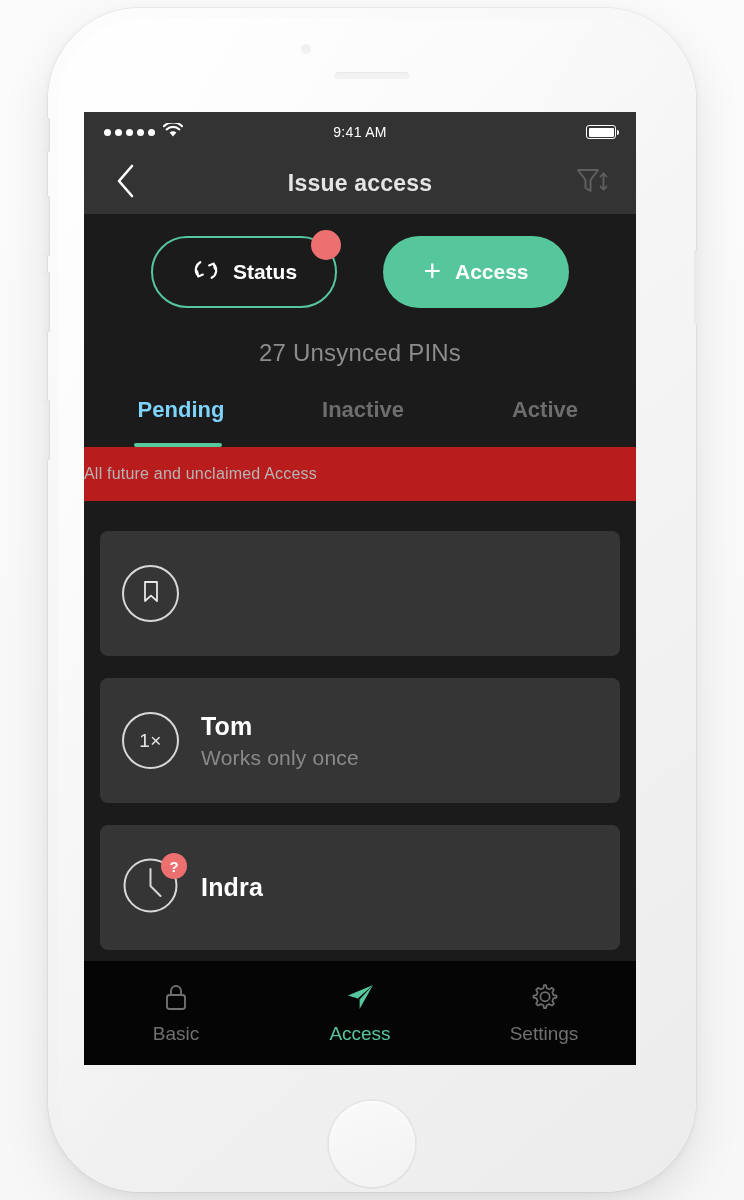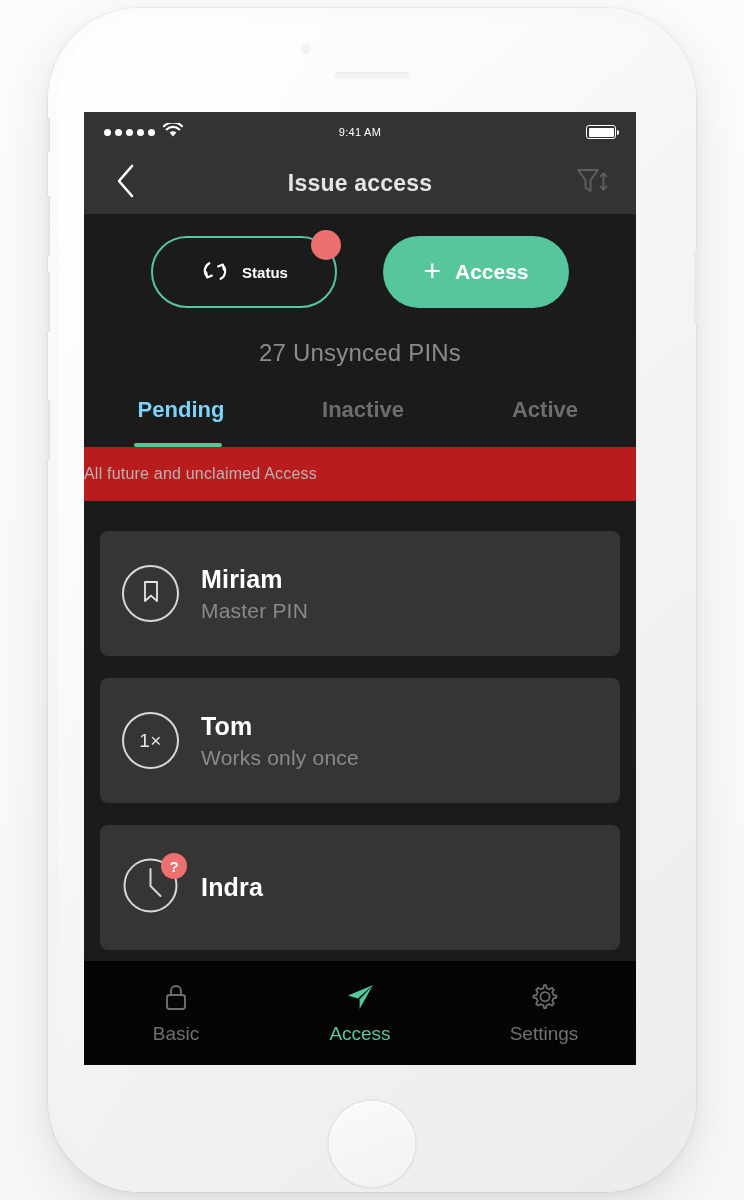--- a/index.html
+++ b/index.html
@@ -122,21 +122,21 @@
   .sig-dots i {
     display: block;
     width: 7px; height: 7px;
     border-radius: 50%;
     background: #ffffff;
   }
   .sb-time {
     position: absolute;
     left: 0; right: 0;
     text-align: center;
-    font-size: 11px;
+    font-size: 14px;
     letter-spacing: 0.3px;
     color: #ffffff;
   }
   .sb-right { margin-left: auto; display: flex; align-items: center; }
   .battery {
     width: 30px; height: 14px;
     border: 1.6px solid #ffffff;
     border-radius: 3px;
     position: relative;
     box-sizing: border-box;
@@ -201,21 +201,21 @@
   }
   .btn-status {
     position: relative;
     display: flex; align-items: center; justify-content: center;
     gap: 12px;
     width: 186px; height: 72px;
     border-radius: 36px;
     border: 2px solid #56c79d;
     box-sizing: border-box;
     color: #ffffff;
-    font-size: 15px;
+    font-size: 21px;
     font-weight: bold;
     background: transparent;
     cursor: pointer;
   }
   .badge-dot {
     position: absolute;
     right: -6px; top: -8px;
     width: 30px; height: 30px;
     border-radius: 50%;
     background: #ed7070;
@@ -476,24 +476,20 @@
     <div class="list">
 
       <div class="card">
         <div class="card-icon">
           <span>
             <svg width="18" height="24" viewBox="0 0 18 24">
               <path d="M3 2 L15 2 L15 21 L9 15.6 L3 21 Z" stroke="#e6e6e6" stroke-width="1.8" fill="none" stroke-linejoin="round"></path>
             </svg>
           </span>
         </div>
-        <div class="card-text">
-          <div class="card-title">Miriam</div>
-          <div class="card-sub">Master PIN</div>
-        </div>
       </div>
 
       <div class="card">
         <div class="card-icon">
           <span class="one-x">1×</span>
         </div>
         <div class="card-text">
           <div class="card-title">Tom</div>
           <div class="card-sub">Works only once</div>
         </div>

